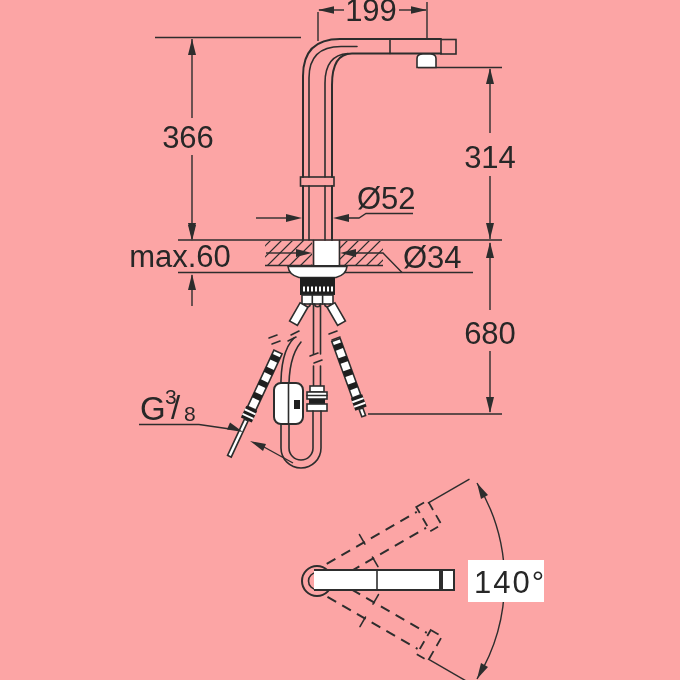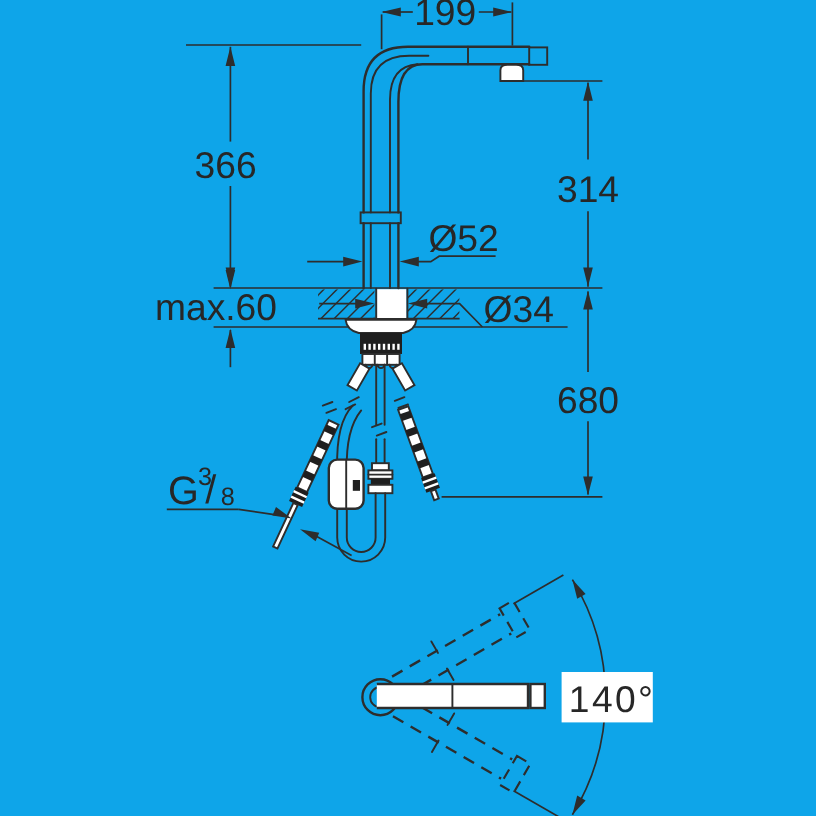--- a/index.html
+++ b/index.html
@@ -1,16 +1,16 @@
 <!DOCTYPE html>
 <html><head>
 <meta charset="utf-8">
 <style>
   html,body{margin:0;padding:0;background:#fff;}
-  .stage{position:relative;width:680px;height:680px;background:#0ea5e9;overflow:hidden;}
+  .stage{position:relative;width:680px;height:680px;background:#fca5a5;overflow:hidden;}
   svg{display:block;}
   .o  {fill:none;stroke:#2d2d2d;stroke-width:2;stroke-linecap:round;}
   .o15{fill:none;stroke:#2d2d2d;stroke-width:1.6;stroke-linecap:round;}
   .d  {fill:none;stroke:#2d2d2d;stroke-width:1.4;stroke-linecap:butt;}
   .h  {fill:none;stroke:#2d2d2d;stroke-width:1.2;}
   .ar {fill:#2d2d2d;stroke:none;}
   .wf {fill:#ffffff;stroke:#2d2d2d;stroke-width:2;}
   .wf15{fill:#ffffff;stroke:#2d2d2d;stroke-width:1.6;}
   .dk {fill:#1f1f1f;stroke:none;}
   .wt {stroke:#ffffff;stroke-width:2;}

